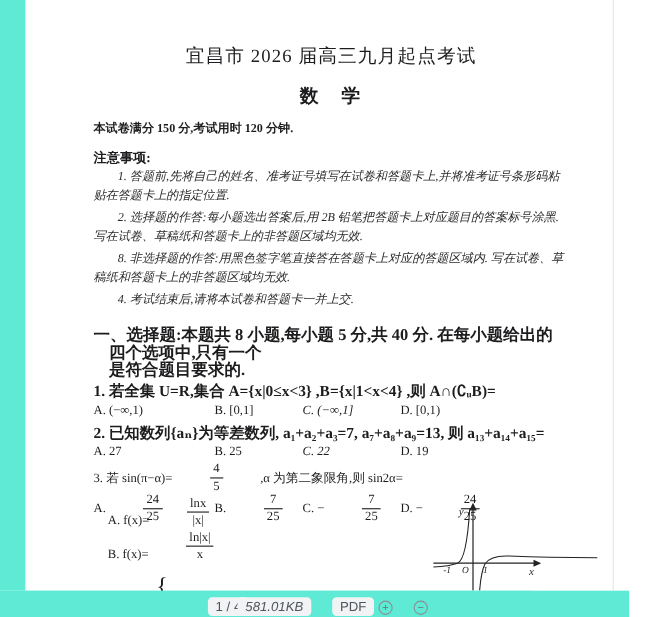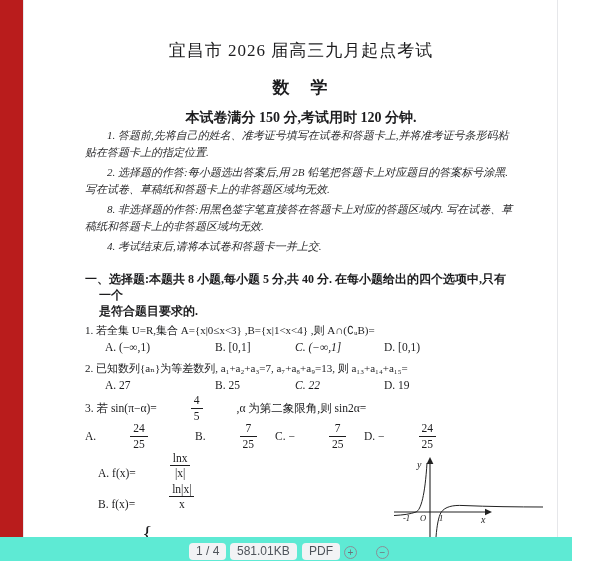--- a/index.html
+++ b/index.html
@@ -1,32 +1,32 @@
 <!DOCTYPE html>
 <html><head>
 <meta charset="utf-8">
 <style>
   html,body{margin:0;padding:0;}
   body{width:608px;height:561px;overflow:hidden;background:#fff;
        font-family:"Liberation Serif","DejaVu Serif",serif;color:#1c1c1e;}
   .viewer{position:relative;width:608px;height:561px;overflow:hidden;}
-  .doc-area{position:absolute;left:0;top:0;width:484px;height:537px;background:#b91c1c;}
+  .doc-area{position:absolute;left:0;top:0;width:484px;height:537px;background:#5eead4;}
   .page{position:absolute;left:23px;top:0;width:535px;height:537px;background:#fff;
         border-left:1px solid #e6e7ea;border-right:1px solid #e6e7ea;
         box-sizing:border-box;overflow:hidden;padding:40px 40px 0 61px;}
   .title{font-size:17px;line-height:22px;text-align:center;letter-spacing:1px;}
   .subject{font-size:17px;line-height:26px;font-weight:bold;text-align:center;margin-top:13px;letter-spacing:2px;}
-  .exam-info{font-size:14px;line-height:13px;font-weight:bold;text-align:center;margin-top:10px;}
+  .exam-info{font-size:11px;line-height:13px;font-weight:bold;text-align:left;margin-top:10px;}
   .notice-h{font-size:12px;line-height:14px;font-weight:bold;margin-top:12px;}
   .notice p{margin:0;margin-top:3px;font-size:11px;line-height:17px;text-indent:2em;
             font-style:italic;color:#2a2a2c;}
-  .sect{font-size:12px;line-height:16px;font-weight:bold;margin-top:16px;
+  .sect{font-size:15px;line-height:16px;font-weight:bold;margin-top:16px;
         padding-left:14px;text-indent:-14px;}
-  .stem{font-size:11px;line-height:15px;margin-top:4px;}
-  .opts{display:flex;font-size:11.5px;line-height:15px;margin-top:2px;margin-left:20px;}
+  .stem{font-size:14px;line-height:15px;margin-top:4px;font-weight:bold;}
+  .opts{display:flex;font-size:11.5px;line-height:15px;margin-top:2px;margin-left:0;}
   .opts .o1{width:110px;} .opts .o2{width:80px;font-family:Liberation Serif, serif;} .opts .o3{width:89px;font-style:italic;} .opts .o4{flex:1;}
   .frac{display:inline-block;text-align:center;vertical-align:middle;line-height:1.05;
         font-size:11.5px;margin:0 2px;}
   .frac .num{display:block;padding:0 3px 1px;}
   .frac .den{display:block;border-top:1px solid #1c1c1e;padding:1px 3px 0;}
   .fracrow{display:flex;align-items:center;font-size:11.5px;gap:32px;}
   .q3stem{margin-top:2px;height:26px;}
   .q3opts{display:flex;margin-top:2px;height:26px;}
   .q3opts .fo1{width:110px;} .q3opts .fo2{width:80px;} .q3opts .fo3{width:89px;} .q3opts .fo4{flex:1;}
   .q3opts .fracrow{align-items:center;}
@@ -35,37 +35,38 @@
   .q4row{margin-left:13px;margin-top:4px;height:27px;align-items:flex-end;}
   .q4c{margin-left:57px;margin-top:2px;height:30px;}
   .brace{font-size:22px;font-weight:400;transform:translateY(6px);display:inline-block;}
   .graph{position:absolute;left:349px;top:457px;width:176px;height:80px;}
   .graph svg{display:block;}
   .graph text{font-family:"Liberation Serif","DejaVu Serif",serif;font-style:italic;}
   .footer{position:absolute;left:0;top:537px;width:572px;height:24px;background:#5eead4;}
   .pill{position:absolute;top:6px;background:#f2f3f5;border-radius:4px;
         font-family:"Liberation Sans","DejaVu Sans",sans-serif;font-size:12px;
         line-height:17px;color:#4f545b;padding:0 7px;}
-  .pill-page{left:189px;} .pill-size{left:230px;} .pill-type{left:302px;}
+  .pill-page{left:189px;} .pill-size{left:216px;font-style:italic;} .pill-type{left:302px;}
   .circle-btn{position:absolute;top:9px;width:13px;height:13px;border:1px solid #8a8f96;
         border-radius:50%;color:#6b7077;font-family:"Liberation Sans","DejaVu Sans",sans-serif;
         font-size:10px;line-height:12px;text-align:center;box-sizing:border-box;cursor:pointer;}
   .btn-zoomin{left:344px;} .btn-zoomout{left:376px;}
 </style>
 </head>
 <body>
 
 <div class="viewer">
   <div class="doc-area">
     <div class="page">
 
       <div class="title">宜昌市 2026 届高三九月起点考试</div>
       <div class="subject">数　学</div>
       <div class="exam-info">本试卷满分 150 分,考试用时 120 分钟.</div>
 
+      <div class="notice-h">注意事项:</div>
       <div class="notice">
         <p>1. 答题前,先将自己的姓名、准考证号填写在试卷和答题卡上,并将准考证号条形码粘贴在答题卡上的指定位置.</p>
         <p>2. 选择题的作答:每小题选出答案后,用 2B 铅笔把答题卡上对应题目的答案标号涂黑. 写在试卷、草稿纸和答题卡上的非答题区域均无效.</p>
         <p>8. 非选择题的作答:用黑色签字笔直接答在答题卡上对应的答题区域内. 写在试卷、草稿纸和答题卡上的非答题区域均无效.</p>
         <p>4. 考试结束后,请将本试卷和答题卡一并上交.</p>
       </div>
 
       <div class="sect">
         <span>一、选择题:本题共 8 小题,每小题 5 分,共 40 分. 在每小题给出的四个选项中,只有一个</span><br>
         <span>是符合题目要求的.</span>

